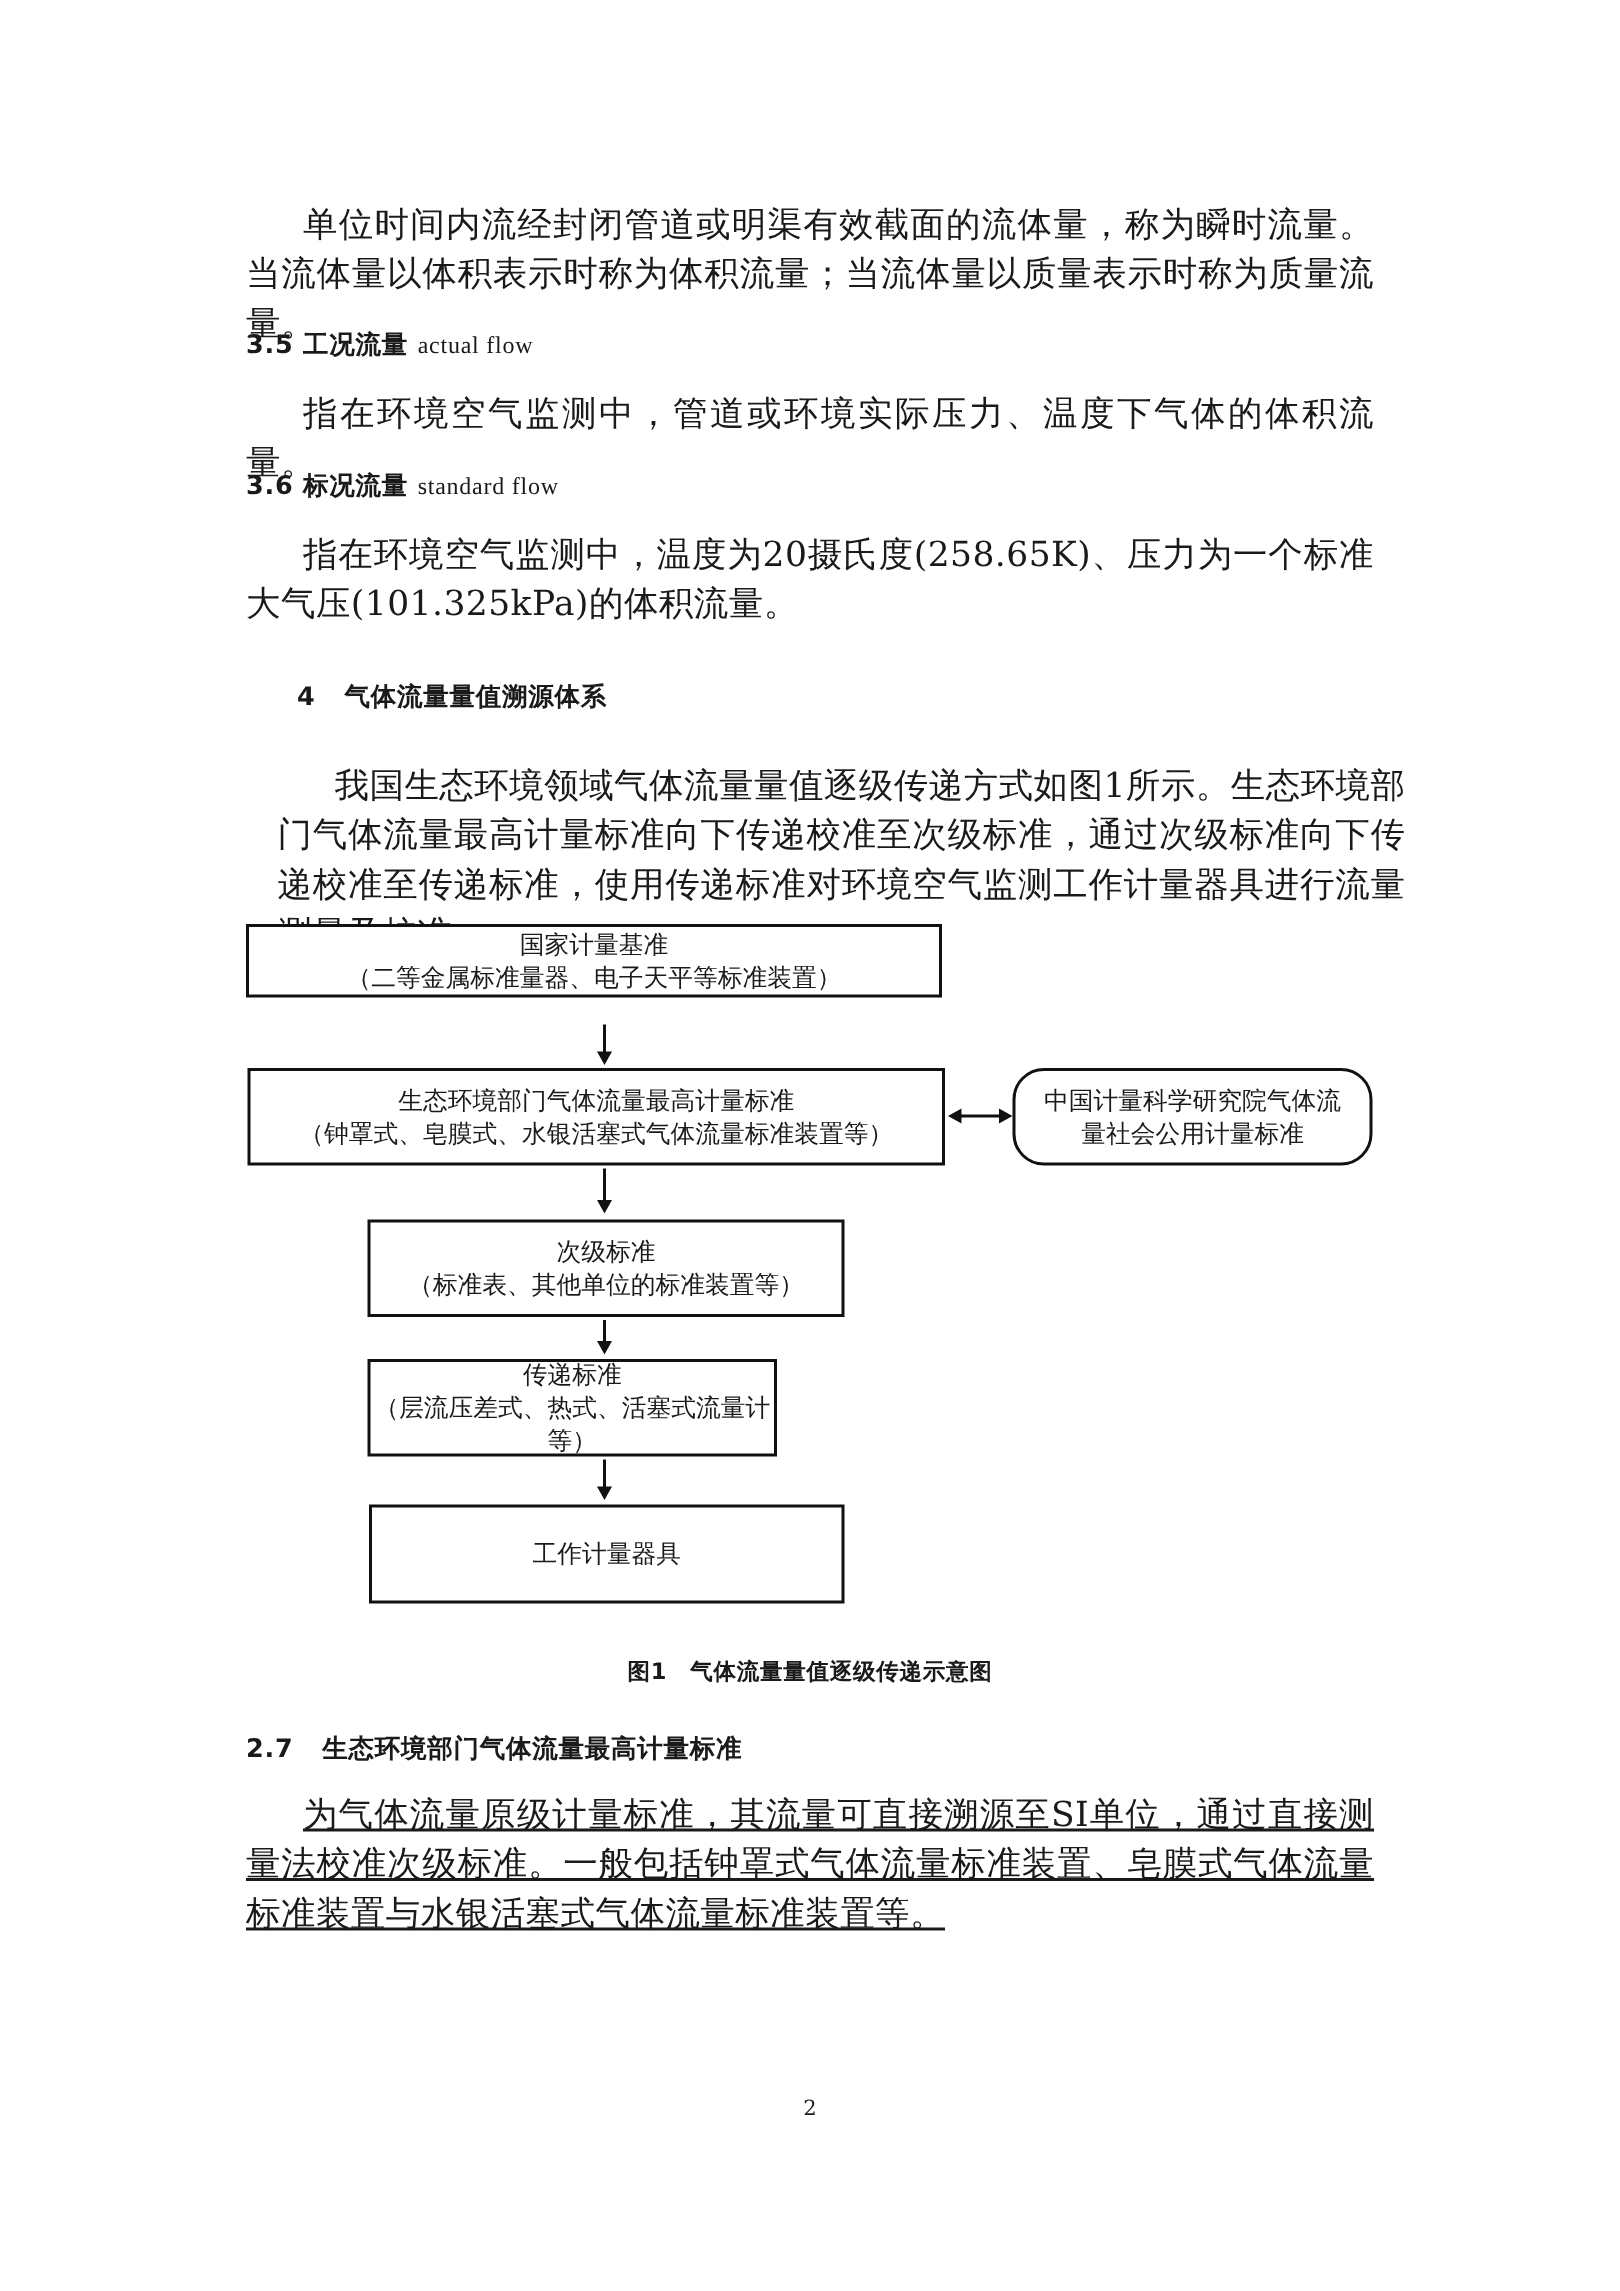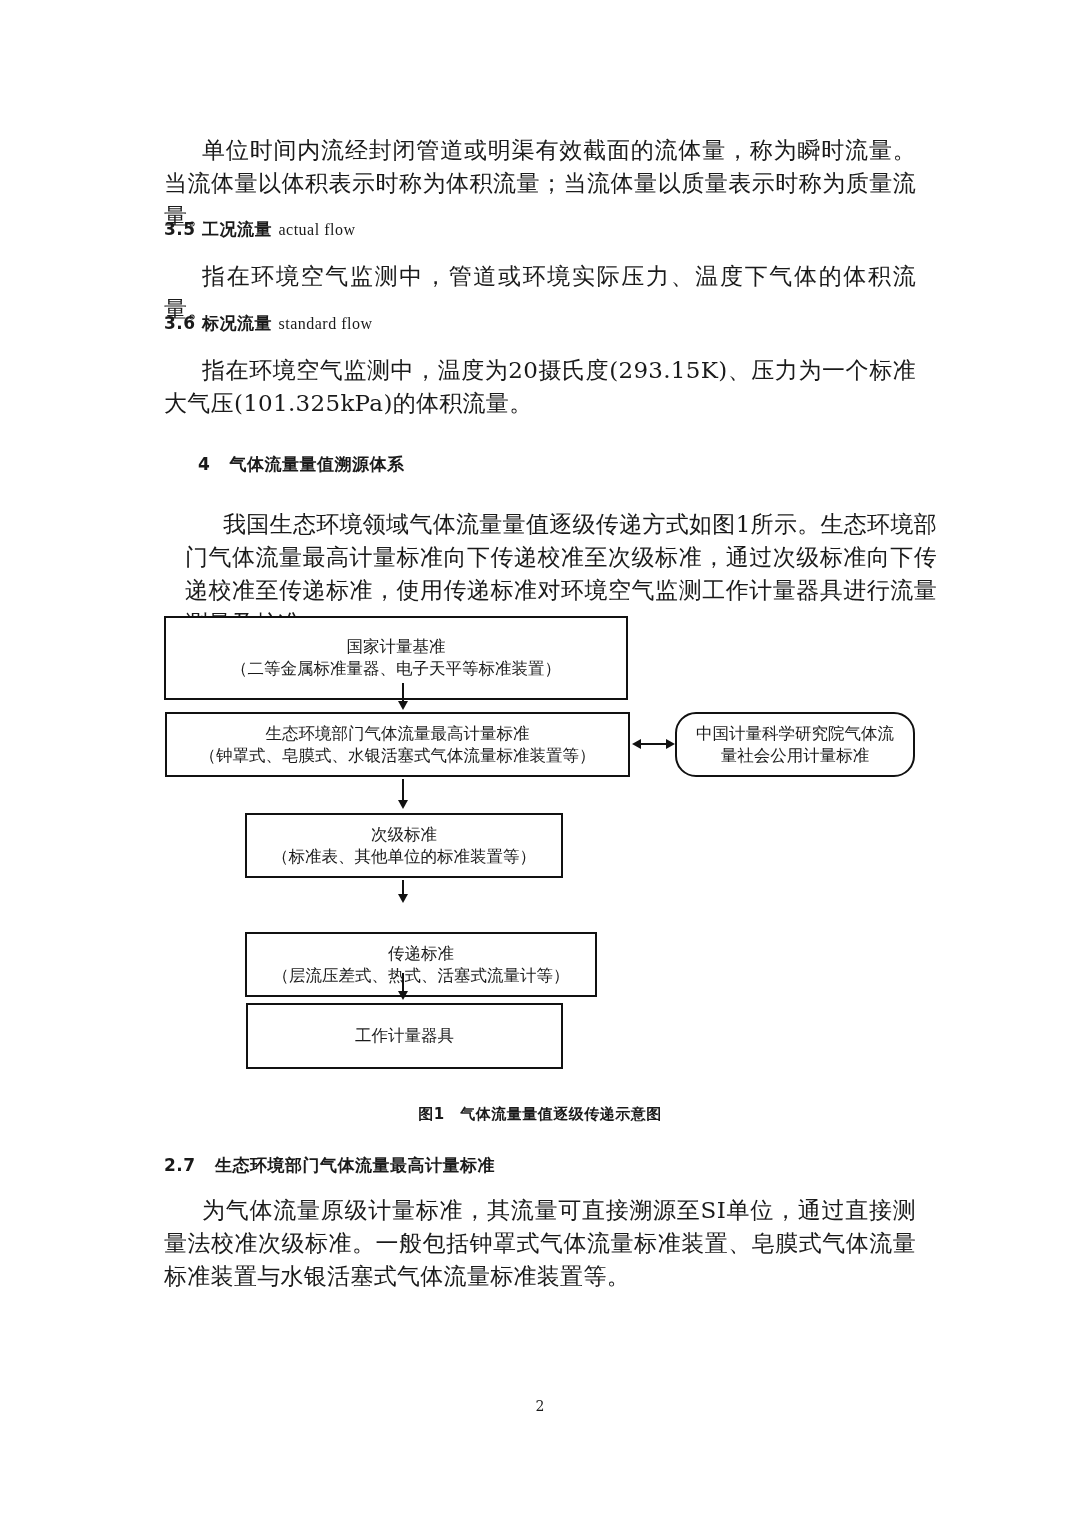--- a/index.html
+++ b/index.html
@@ -35,30 +35,30 @@
   <span>工况流量</span>
   <span class="en">actual flow</span>
 </div>
 <div class="para" style="top:260px;">指在环境空气监测中，管道或环境实际压力、温度下气体的体积流量。</div>
 
 <div class="head" style="top:312px;">
   <span>3.6</span>
   <span>标况流量</span>
   <span class="en">standard flow</span>
 </div>
-<div class="para" style="top:354px;">指在环境空气监测中，温度为20摄氏度(293.15K)、压力为一个标准大气压(101.325kPa)的体积流量。</div>
+<div class="para" style="top:354px;">指在环境空气监测中，温度为20摄氏度(258.65K)、压力为一个标准大气压(101.325kPa)的体积流量。</div>
 
 <div class="head" style="top:453px;margin-left:34px;">
   <span>4</span>&nbsp;&nbsp;
   <span>气体流量量值溯源体系</span>
 </div>
 <div class="para" style="top:508px;margin-left:21px;">我国生态环境领域气体流量量值逐级传递方式如图1所示。生态环境部门气体流量最高计量标准向下传递校准至次级标准，通过次级标准向下传递校准至传递标准，使用传递标准对环境空气监测工作计量器具进行流量测量及校准。</div>
 
 <div>
-  <div class="box" style="left:164px; top:616px; width:464px; height:84px;">
+  <div class="box" style="left:164px; top:616px; width:464px; height:49px;">
     <div>国家计量基准</div>
     <div>（二等金属标准量器、电子天平等标准装置）</div>
   </div>
   <div class="vline" style="left:402px; top:683px; height:20px;"></div>
   <div class="arrow-down" style="left:398px; top:701px;"></div>
 
   <div class="box" style="left:165px; top:712px; width:465px; height:65px;">
     <div>生态环境部门气体流量最高计量标准</div>
     <div>（钟罩式、皂膜式、水银活塞式气体流量标准装置等）</div>
   </div>
@@ -75,33 +75,33 @@
   <div class="vline" style="left:402px; top:779px; height:23px;"></div>
   <div class="arrow-down" style="left:398px; top:800px;"></div>
 
   <div class="box" style="left:245px; top:813px; width:318px; height:65px;">
     <div>次级标准</div>
     <div>（标准表、其他单位的标准装置等）</div>
   </div>
   <div class="vline" style="left:402px; top:880px; height:16px;"></div>
   <div class="arrow-down" style="left:398px; top:894px;"></div>
 
-  <div class="box" style="left:245px; top:932px; width:352px; height:65px;">
+  <div class="box" style="left:245px; top:906px; width:273px; height:65px;">
     <div>传递标准</div>
     <div>（层流压差式、热式、活塞式流量计等）</div>
   </div>
   <div class="vline" style="left:402px; top:973px; height:20px;"></div>
   <div class="arrow-down" style="left:398px; top:991px;"></div>
 
   <div class="box" style="left:246px; top:1003px; width:317px; height:66px;">
     <div>工作计量器具</div>
   </div>
 </div>
 
 <div class="caption">图1　气体流量量值逐级传递示意图</div>
 
 <div class="head" style="top:1154px;">
   <span>2.7</span>&nbsp;&nbsp;
   <span>生态环境部门气体流量最高计量标准</span>
 </div>
-<div class="para" style="top:1194px;">为气体流量原级计量标准，其流量可直接溯源至SI单位，通过直接测量法校准次级标准。一般包括钟罩式气体流量标准装置、皂膜式气体流量标准装置与水银活塞式气体流量标准装置等。</div>
+<div class="para" style="top:1194px;text-decoration:underline;">为气体流量原级计量标准，其流量可直接溯源至SI单位，通过直接测量法校准次级标准。一般包括钟罩式气体流量标准装置、皂膜式气体流量标准装置与水银活塞式气体流量标准装置等。</div>
 
 <div class="pagenum">2</div>
 
 </body></html>

